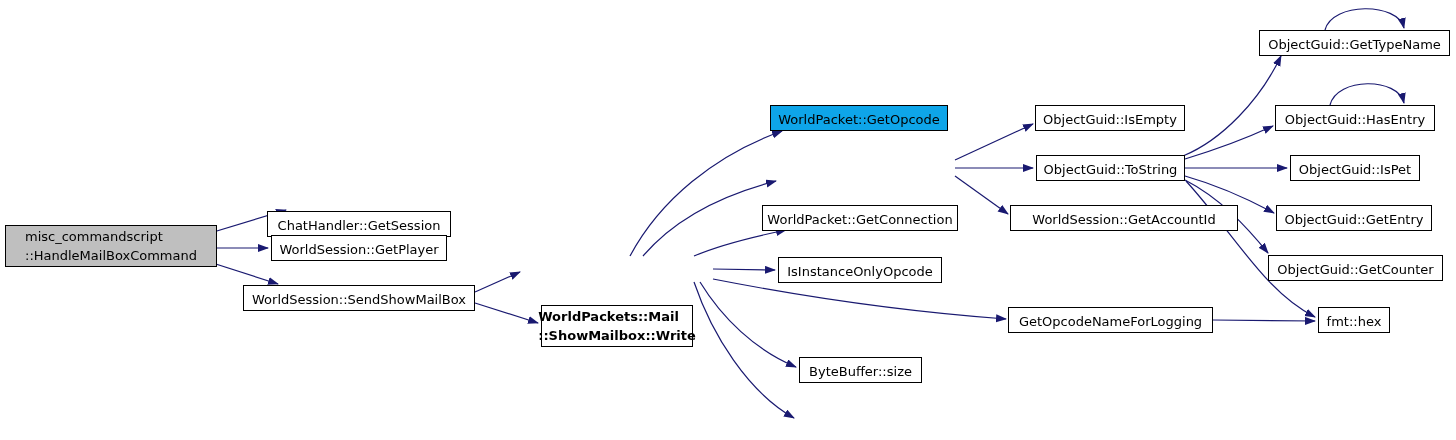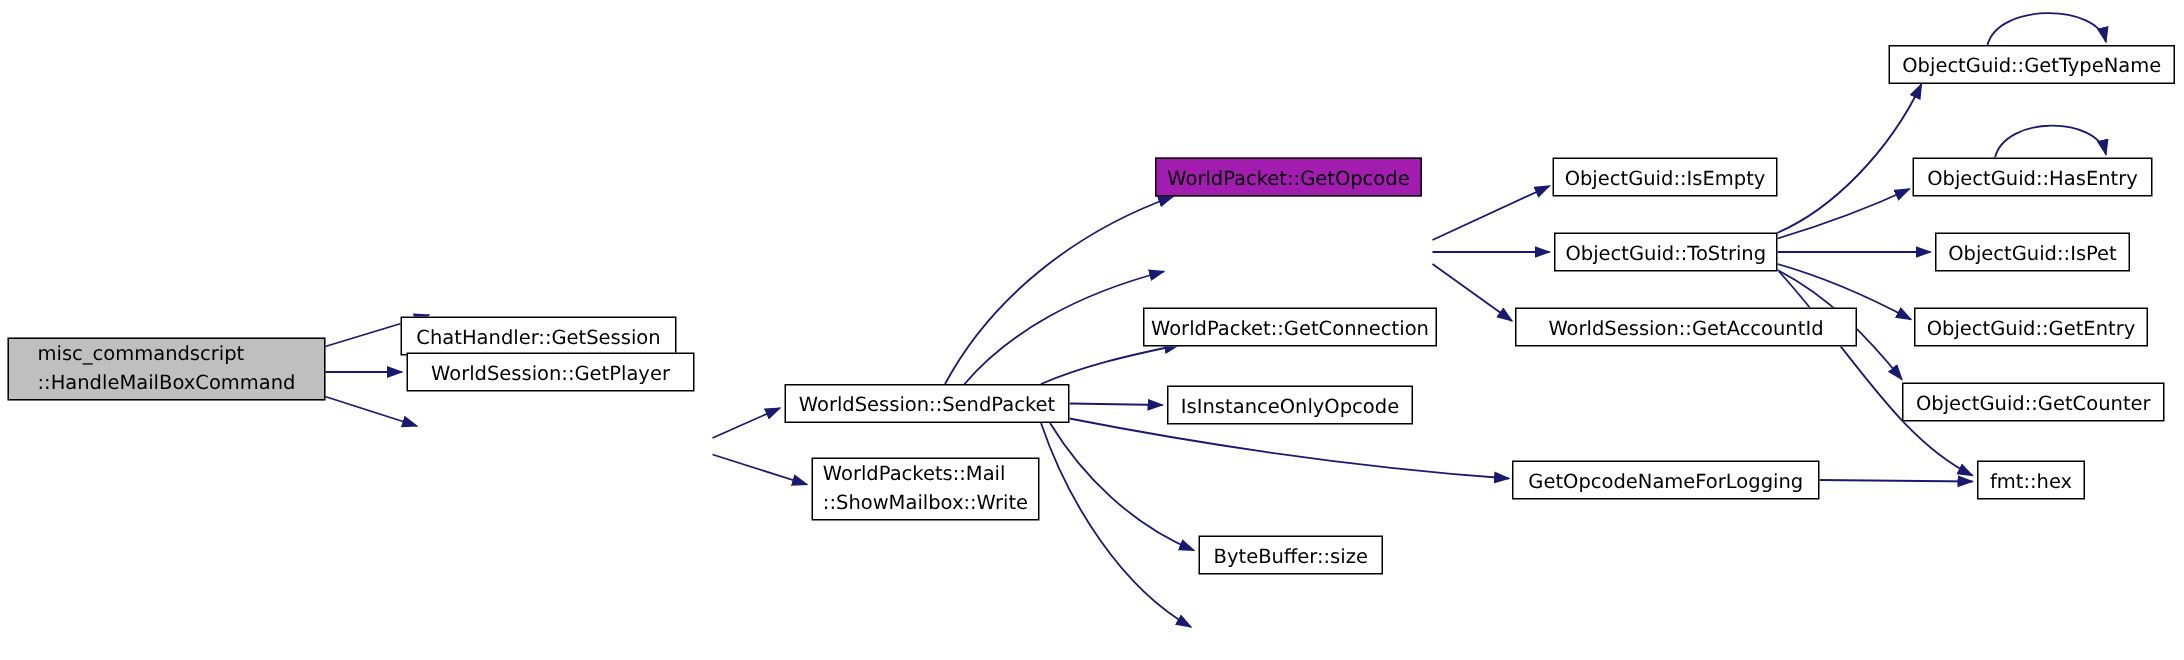--- a/index.html
+++ b/index.html
@@ -79,31 +79,31 @@
       <path d="M1325,30 C1332,2 1398,2 1404,28" fill="none" stroke="#191970" stroke-width="1.2" marker-end="url(#arrowhead)"></path>
       <path d="M1330,105 C1337,77 1398,77 1404,103" fill="none" stroke="#191970" stroke-width="1.2" marker-end="url(#arrowhead)"></path>
     </svg>
     <div class="node root" style="left: 5px; top: 225px; width: 212px; height: 42px; border-color: rgb(0, 0, 0); background: rgb(191, 191, 191); color: rgb(0, 0, 0);">
       <span>misc_commandscript
 ::HandleMailBoxCommand</span>
     </div>
     <div class="node" style="left: 267px; top: 185px; width: 184px; height: 26px; border-color: rgb(0, 0, 0); background: rgb(255, 255, 255); color: rgb(0, 0, 0); margin-top: 26px;">
       <span>ChatHandler::GetSession</span>
     </div>
-    <div class="node" style="left: 271px; top: 235px; width: 192px; height: 26px; border-color: rgb(0, 0, 0); background: rgb(255, 255, 255); color: rgb(0, 0, 0);">
+    <div class="node" style="left: 271px; top: 235px; width: 176px; height: 26px; border-color: rgb(0, 0, 0); background: rgb(255, 255, 255); color: rgb(0, 0, 0);">
       <span>WorldSession::GetPlayer</span>
     </div>
-    <div class="node" style="left: 523px; top: 256px; width: 190px; height: 26px; border-color: rgb(0, 0, 0); background: rgb(255, 255, 255); color: rgb(0, 0, 0);">
-      <span>WorldSession::SendPacket</span>
+    <div class="node" style="left: 243px; top: 285px; width: 232px; height: 26px; border-color: rgb(0, 0, 0); background: rgb(255, 255, 255); color: rgb(0, 0, 0);">
+      <span>WorldSession::SendShowMailBox</span>
     </div>
-    <div class="node" style="left: 541px; top: 305px; width: 152px; height: 42px; border-color: rgb(0, 0, 0); background: rgb(255, 255, 255); color: rgb(0, 0, 0);">
+    <div class="node" style="left: 541px; top: 305px; width: 152px; height: 42px; border-color: rgb(0, 0, 0); background: rgb(255, 255, 255); color: rgb(0, 0, 0); font-weight: bold;">
       <span>WorldPackets::Mail
 ::ShowMailbox::Write</span>
     </div>
-    <div class="node" style="left: 770px; top: 105px; width: 178px; height: 26px; border-color: rgb(0, 0, 0); background: #a21caf; color: rgb(0, 0, 0);">
+    <div class="node" style="left: 770px; top: 105px; width: 178px; height: 26px; border-color: rgb(0, 0, 0); background: #0ea5e9; color: rgb(0, 0, 0);">
       <span>WorldPacket::GetOpcode</span>
     </div>
     <div class="node" style="left: 762px; top: 205px; width: 196px; height: 26px; border-color: rgb(0, 0, 0); background: rgb(255, 255, 255); color: rgb(0, 0, 0);">
       <span>WorldPacket::GetConnection</span>
     </div>
     <div class="node" style="left: 778px; top: 257px; width: 164px; height: 26px; border-color: rgb(0, 0, 0); background: rgb(255, 255, 255); color: rgb(0, 0, 0);">
       <span>IsInstanceOnlyOpcode</span>
     </div>
     <div class="node" style="left: 799px; top: 357px; width: 123px; height: 26px; border-color: rgb(0, 0, 0); background: rgb(255, 255, 255); color: rgb(0, 0, 0);">
       <span>ByteBuffer::size</span>

